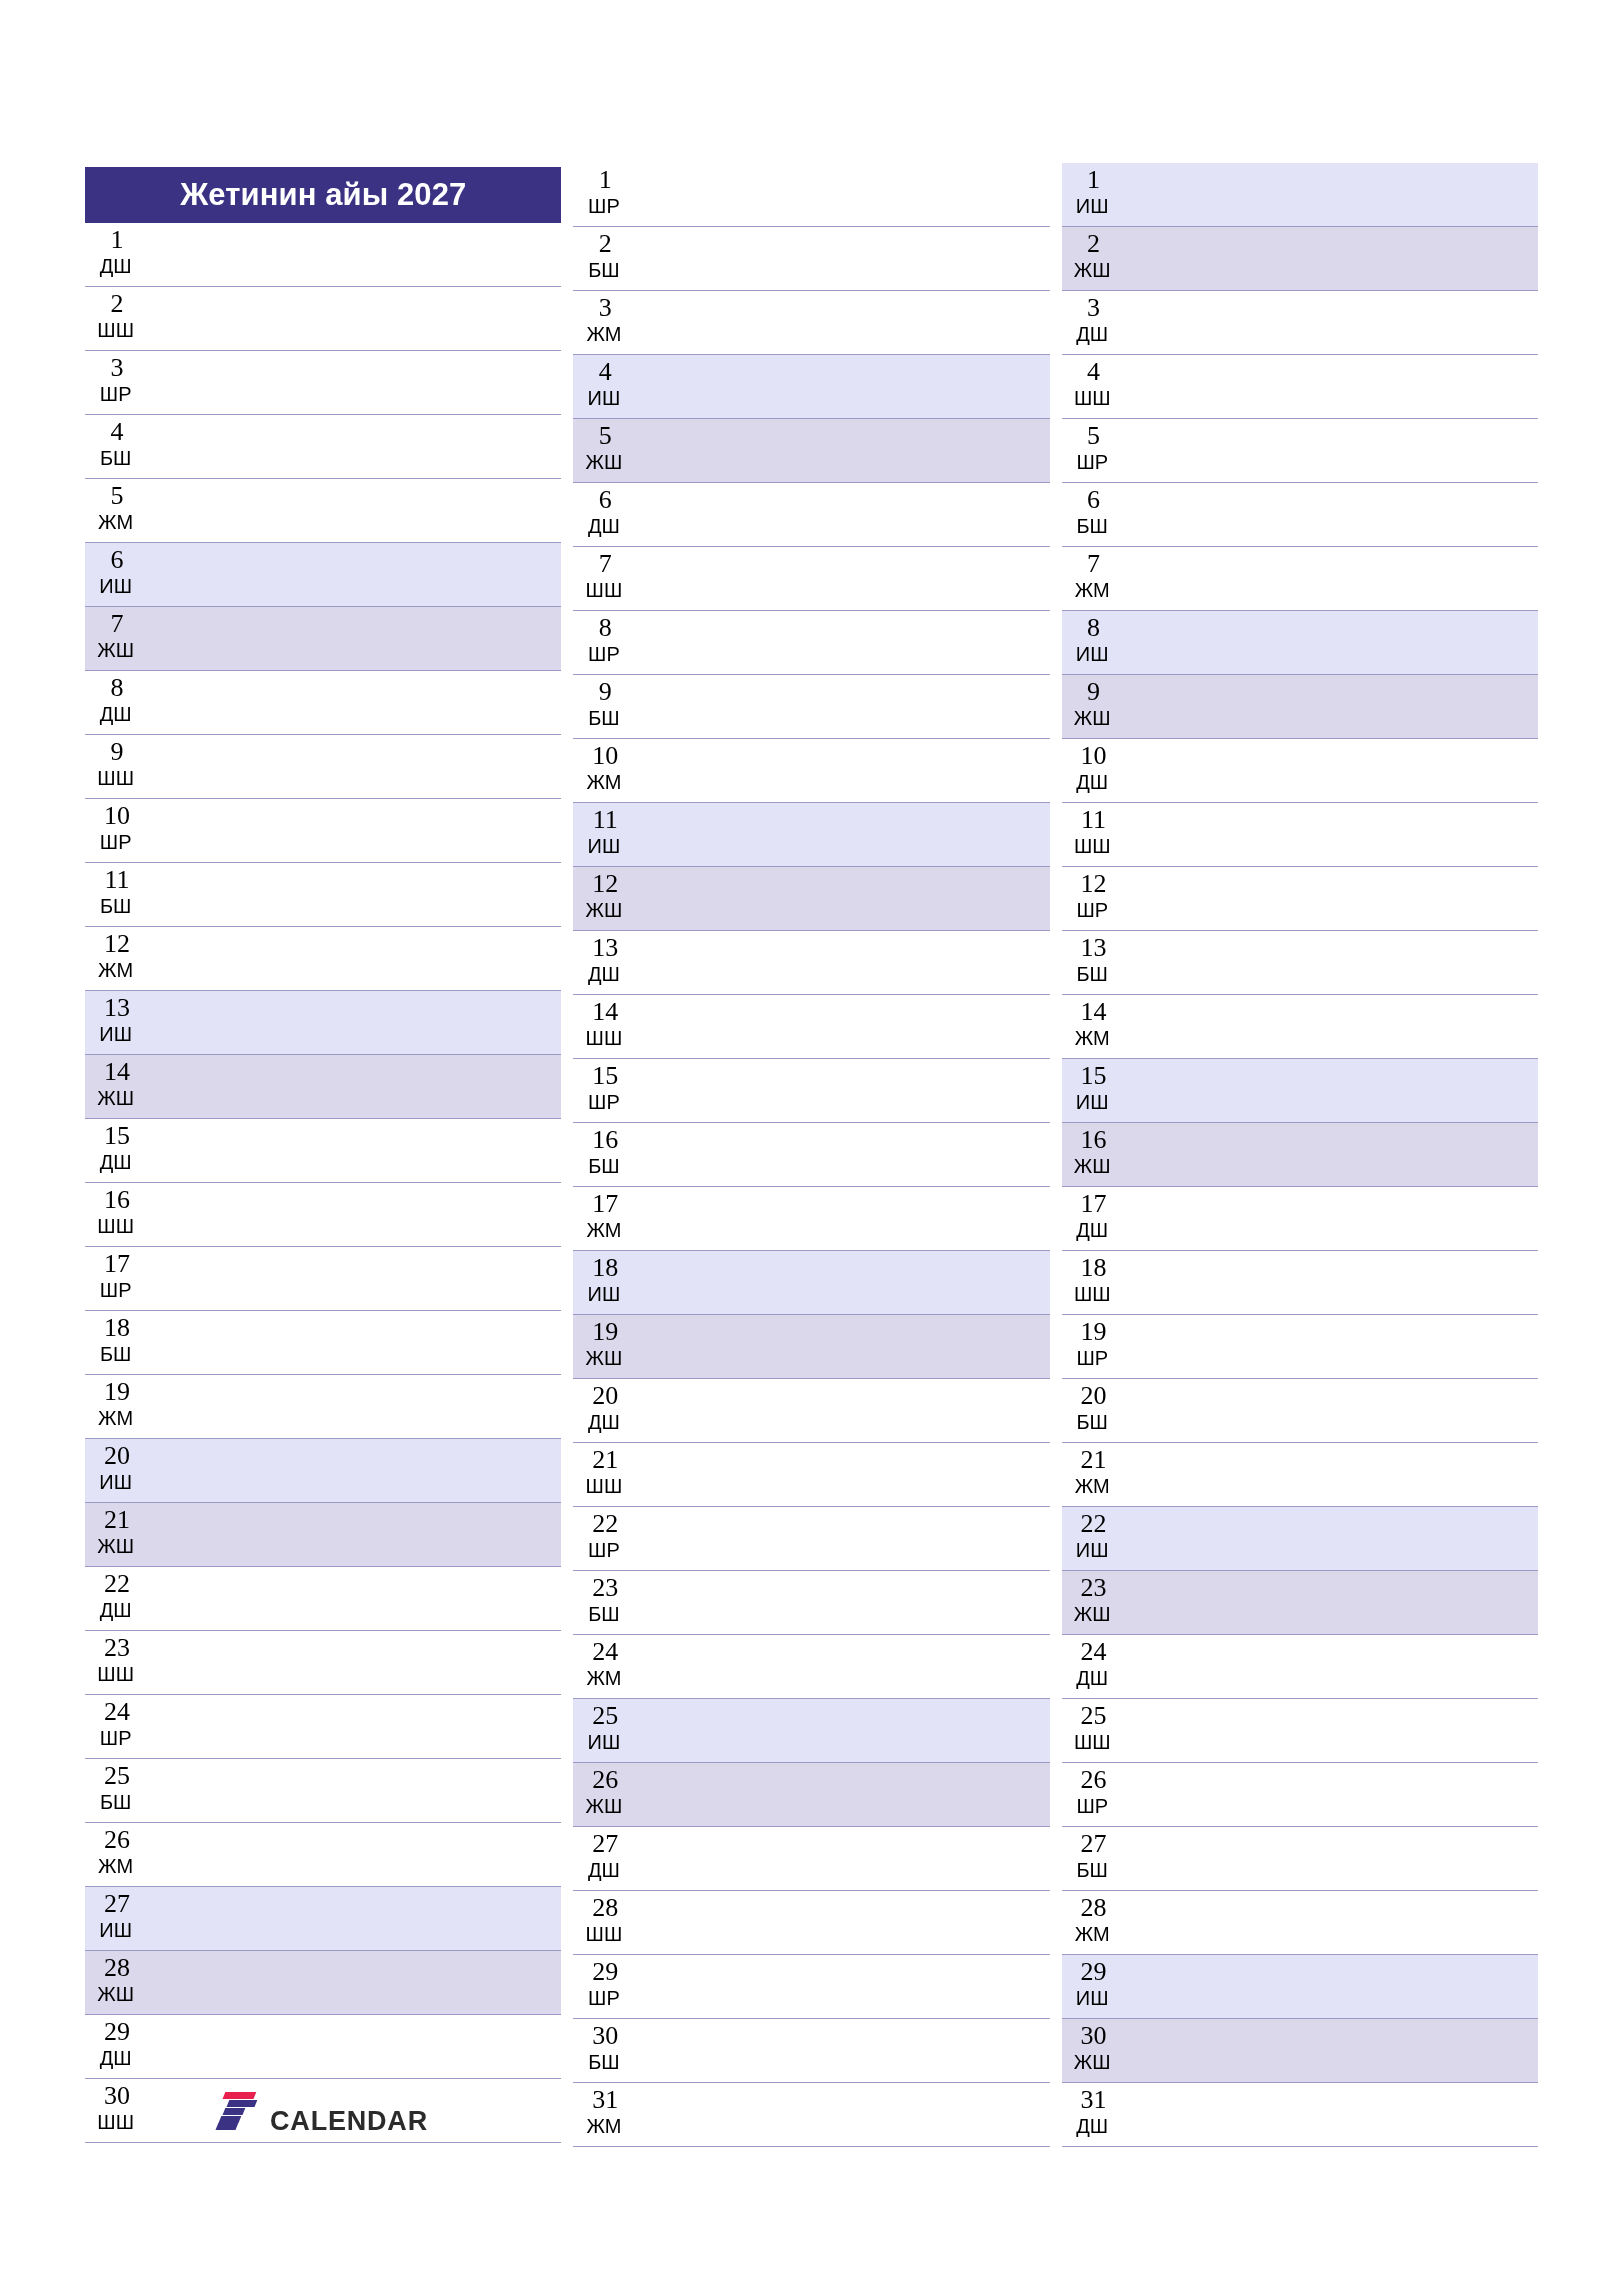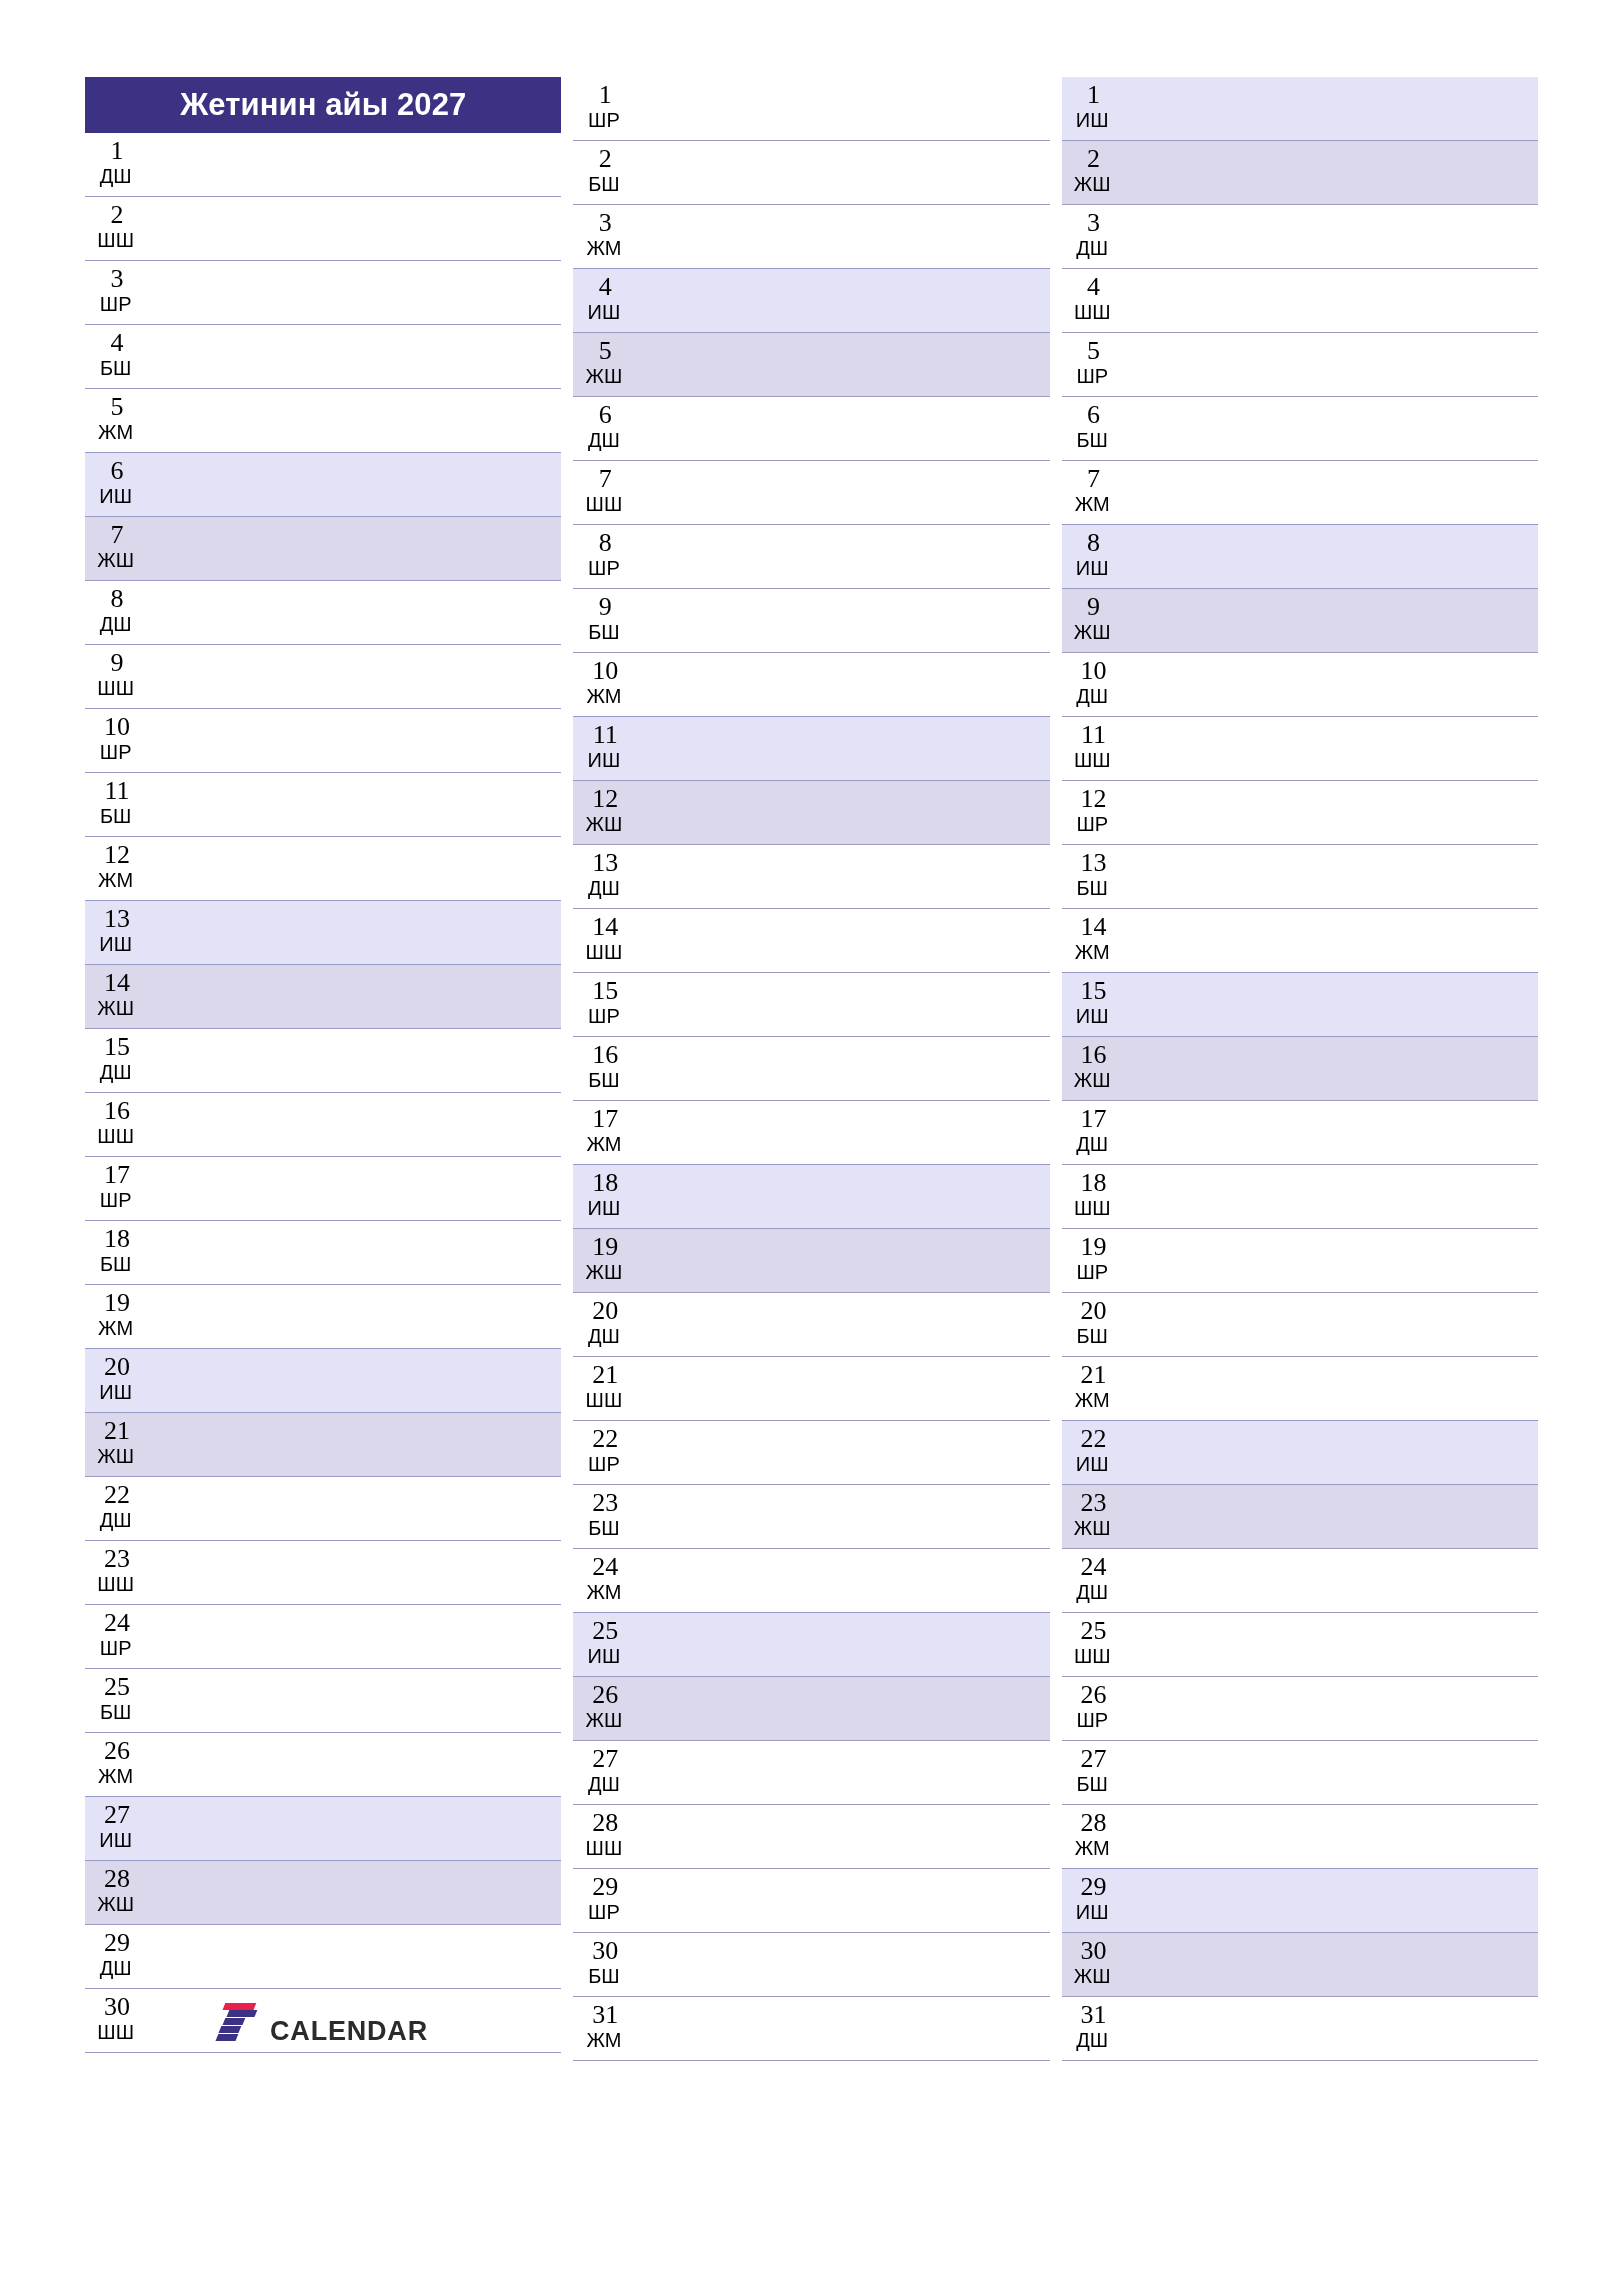--- a/index.html
+++ b/index.html
@@ -21,21 +21,21 @@
     top: 0;
     width: 1623px;
     height: 2295px;
     box-sizing: border-box;
     padding: 77px 85px 63px 85px;
   }
 
   .calendar-grid {
     display: flex;
     flex-direction: row;
-    align-items: flex-start;
+    align-items: center;
     gap: 11.8px;
     width: 100%;
     height: 100%;
   }
 
   .month-column {
     flex: 1 1 0;
     display: flex;
     flex-direction: column;
     min-width: 0;

